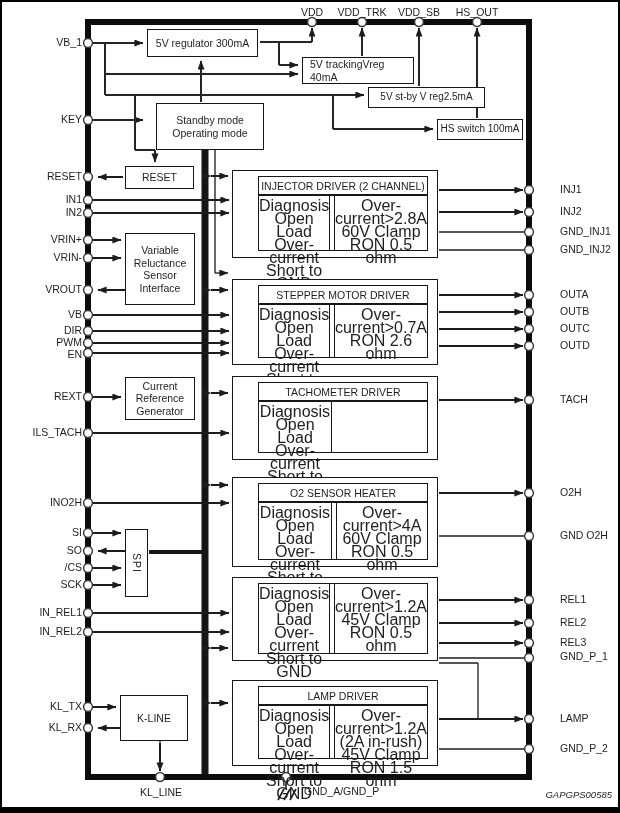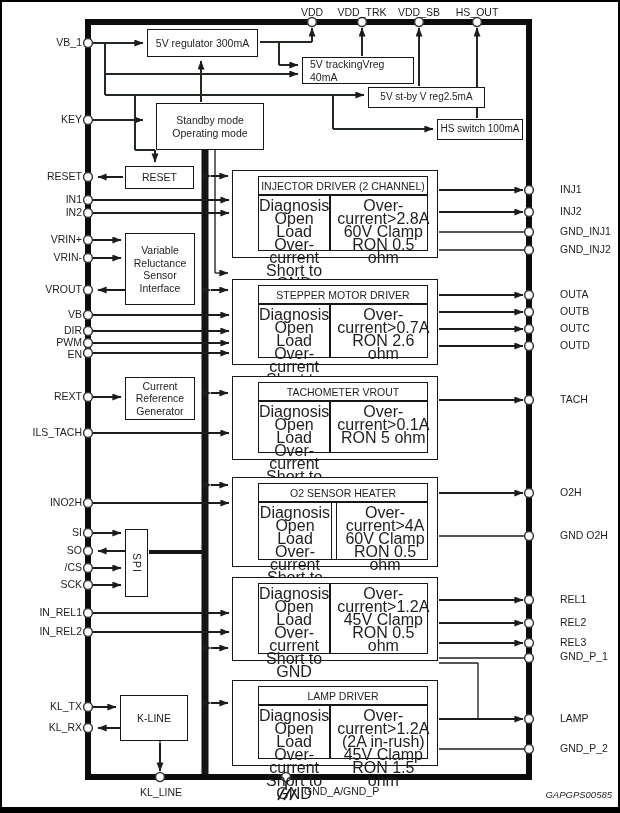--- a/index.html
+++ b/index.html
@@ -18,21 +18,21 @@
   .box.leftalign{align-items:flex-start;text-align:left;padding-left:7px;}
   .vert{writing-mode:vertical-rl;letter-spacing:1px;font-size:10.5px;}
   .driver{position:absolute;width:206px;box-sizing:border-box;border:1.5px solid #171717;background:#fff;}
   .d-inner{position:absolute;left:25px;right:9px;top:5px;bottom:6px;border:1.5px solid #171717;
            display:flex;flex-direction:column;background:#fff;}
   .d-title{border-bottom:2px solid #171717;text-align:center;font-size:10.5px;padding:3px 0 2px 0;}
   .d-body{flex:1;display:flex;min-height:0;}
   .d-cell{white-space:pre-line;text-align:center;font-size:16px;line-height:13px;padding-top:3px;}
   .d-left{width:72px;border-right:1.5px solid #171717;}
   .d-gap{width:4px;}
-  .d-right{flex:1;border-left:1.5px solid #171717;padding-left:6px;}
+  .d-right{flex:1;border-left:1.5px solid #171717;}
   .figcode{position:absolute;right:8px;top:789px;font-size:9.5px;font-style:italic;}
 </style>
 </head>
 <body>
 
 <div id="stage">
 
   <svg width="620" height="813" viewBox="0 0 620 813">
     <defs>
       <marker id="ah" markerWidth="10" markerHeight="9" refX="8.6" refY="3.5" orient="auto" markerUnits="userSpaceOnUse">
@@ -280,29 +280,27 @@
 Short to GND/VB</div>
         <div class="d-gap"></div>
         <div class="d-cell d-right">Over-current&gt;0.7A
 RON 2.6 ohm</div>
       </div>
     </div>
   </div>
 
   <div class="driver" style="left:232px;top:376px;height:84px">
     <div class="d-inner">
-      <div class="d-title">TACHOMETER VROUT</div>
-      <div class="d-body">
-        <div class="d-cell d-left">Diagnosis
-Open Load
-Over-current
-Short to GND</div>
-        <div class="d-gap"></div>
-        <div class="d-cell d-right">Over-current&gt;0.1A
-RON 5 ohm</div>
+      <div class="d-title">TACHOMETER DRIVER</div>
+      <div class="d-body">
+        <div class="d-cell d-left">Diagnosis
+Open Load
+Over-current
+Short to GND</div>
+        <div class="d-gap"></div>
       </div>
     </div>
   </div>
 
   <div class="driver" style="left:232px;top:477px;height:90px">
     <div class="d-inner">
       <div class="d-title">O2 SENSOR HEATER</div>
       <div class="d-body">
         <div class="d-cell d-left">Diagnosis
 Open Load

